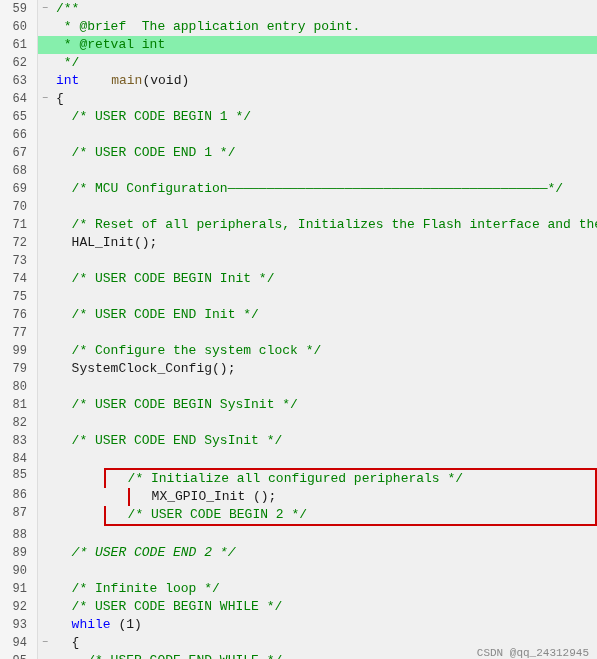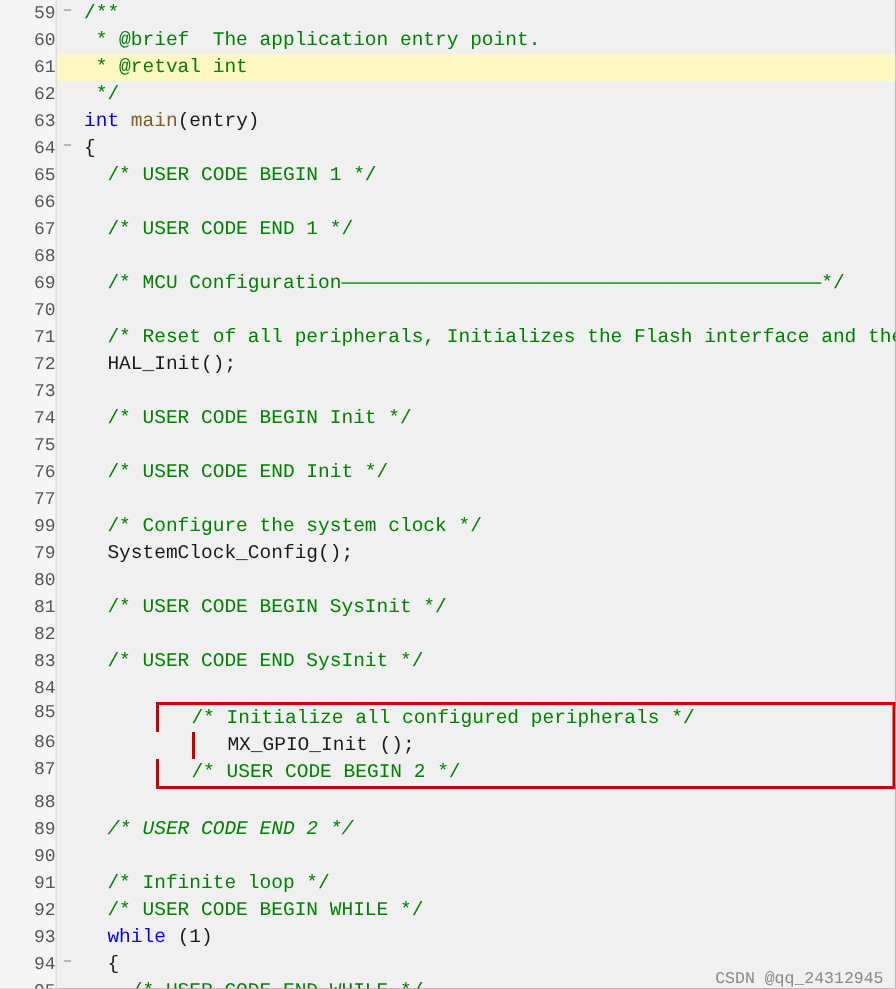--- a/index.html
+++ b/index.html
@@ -23,21 +23,21 @@
       display: flex;
       min-height: 18px;
       line-height: 18px;
       font-size: 13px;
       font-family: 'Courier New', Courier, monospace;
     }
     .line-number {
       width: 38px;
       min-width: 38px;
       text-align: right;
-      padding-right: 0;
+      padding-right: 10px;
       color: #555;
       background: #f5f5f5;
       user-select: none;
       font-size: 12px;
       border-right: 1px solid #ddd;
     }
     .fold-icon {
       width: 14px;
       min-width: 14px;
       text-align: center;
@@ -46,21 +46,21 @@
       cursor: pointer;
     }
     .line-content {
       flex: 1;
       padding-left: 4px;
       white-space: pre;
       color: #1a1a1a;
     }
 
     .highlighted-line {
-      background: #fef9c3;
+      background: #86efac;
     }
     .watermark {
       position: absolute;
       bottom: 0;
       right: 8px;
       font-size: 11px;
       color: #888;
     }
     .code-area {
       position: relative;
@@ -87,21 +87,21 @@
         <div class="line-content" style="color: rgb(0, 128, 0);"> * @retval int</div>
       </div>
       <div class="code-line">
         <div class="line-number">62</div>
         <div class="fold-icon"></div>
         <div class="line-content" style="color: rgb(0, 128, 0);"> */</div>
       </div>
       <div class="code-line">
         <div class="line-number">63</div>
         <div class="fold-icon"></div>
-        <div class="line-content"><span style="color: rgb(0, 0, 255);">int </span><span style="color: rgb(121, 94, 38);">main</span><span style="color: rgb(26, 26, 26);">(entry)</span></div>
+        <div class="line-content"><span style="color: rgb(0, 0, 255);">int </span><span style="color: rgb(121, 94, 38); margin-left: 24px;">main</span><span style="color: rgb(26, 26, 26);">(void)</span></div>
       </div>
       <div class="code-line">
         <div class="line-number">64</div>
         <div class="fold-icon">−</div>
         <div class="line-content" style="color: rgb(26, 26, 26);">{</div>
       </div>
       <div class="code-line">
         <div class="line-number">65</div>
         <div class="fold-icon"></div>
         <div class="line-content" style="color: rgb(0, 128, 0);">  /* USER CODE BEGIN 1 */</div>

